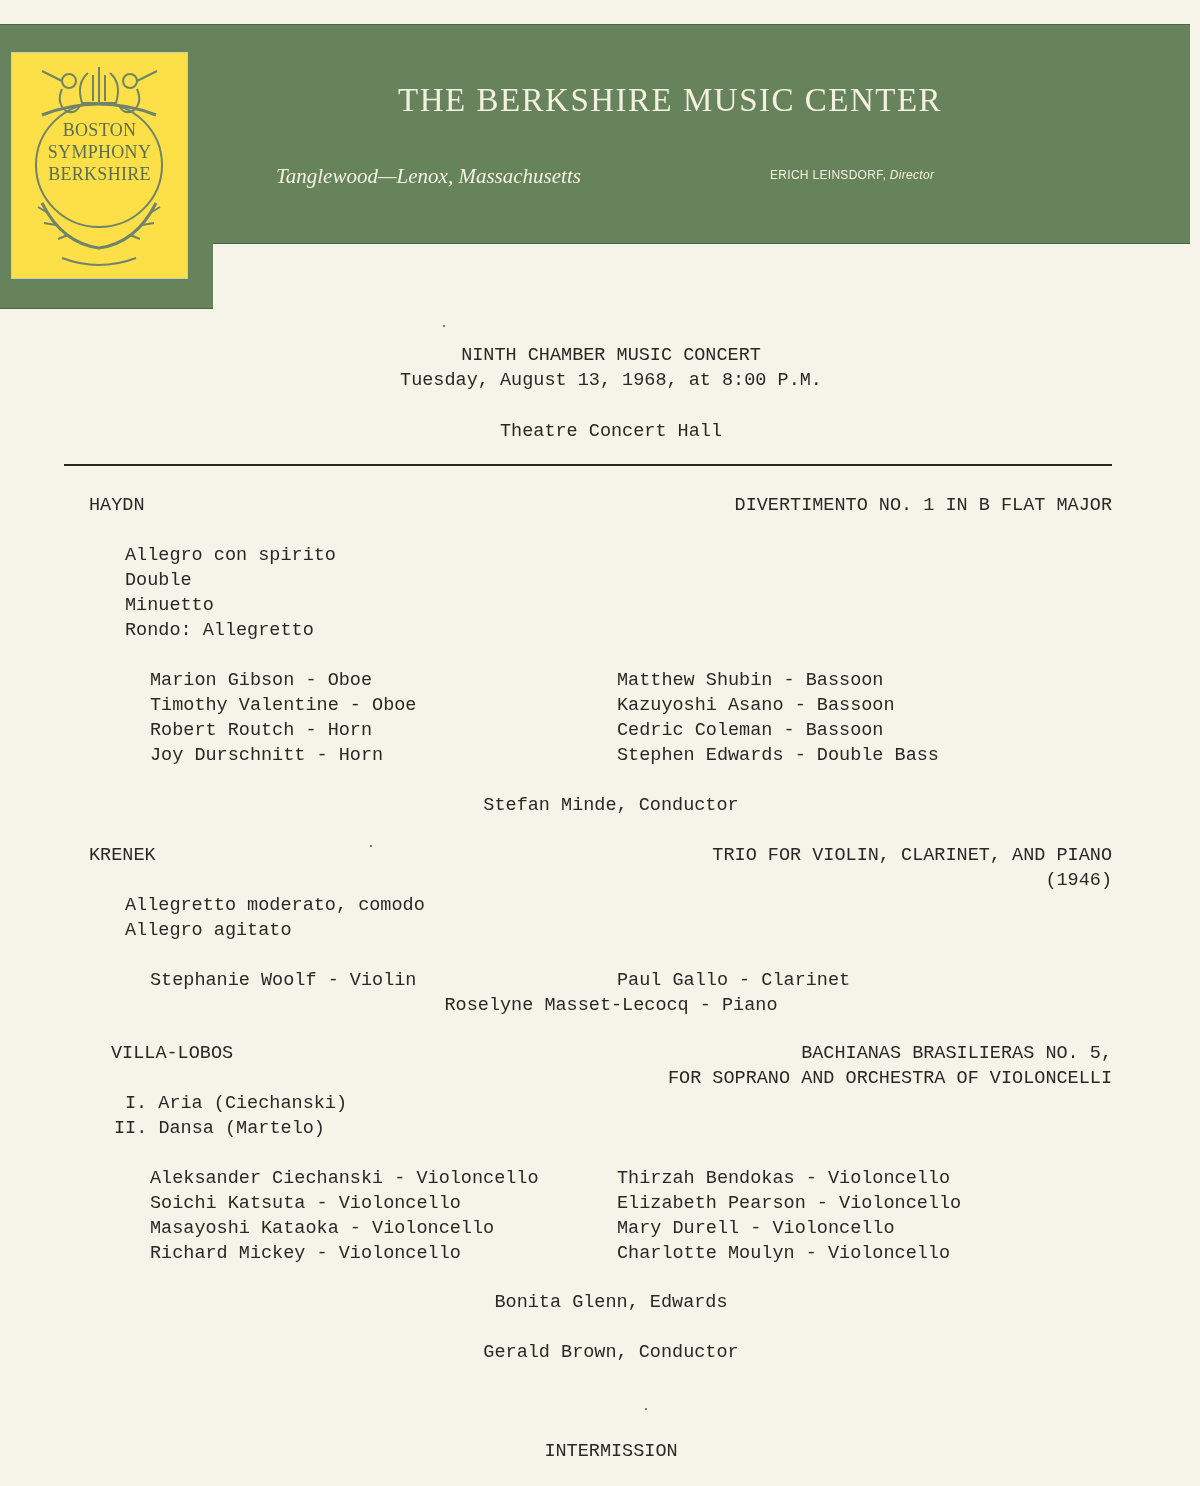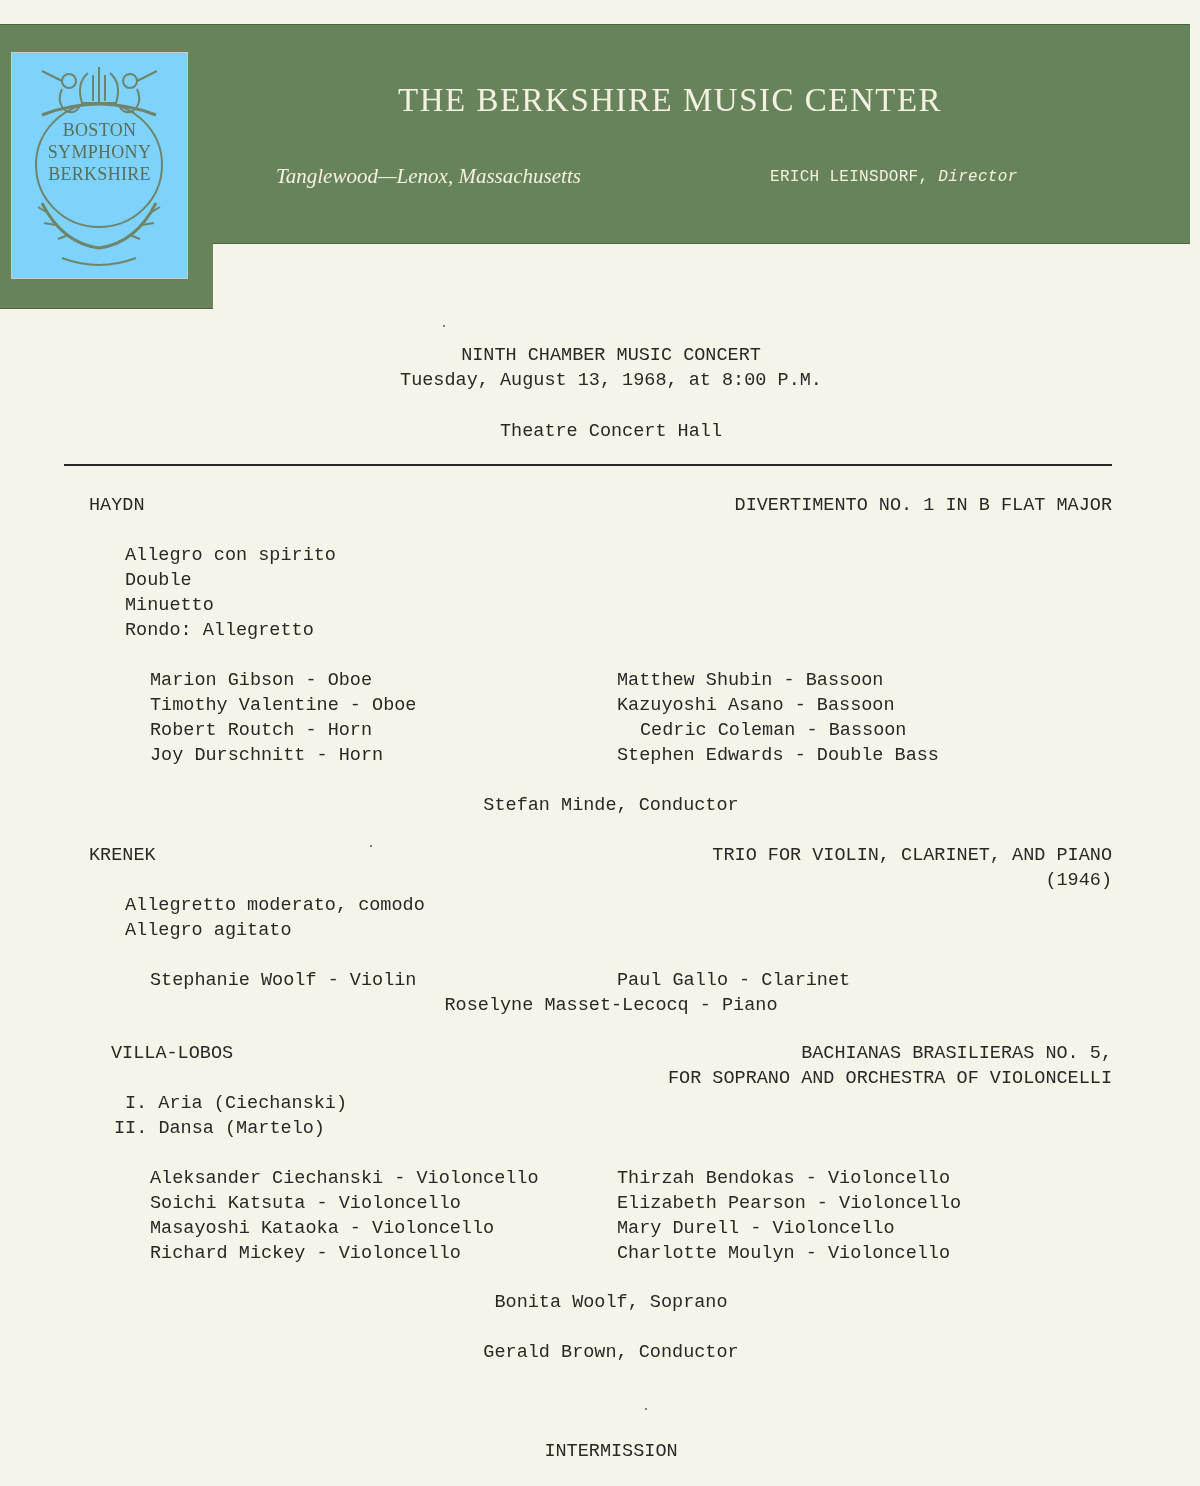--- a/index.html
+++ b/index.html
@@ -13,21 +13,21 @@
       position: absolute; left: 0; top: 24px; width: 1190px; height: 218px;
       background: #66835c;
       border-top: 1px solid #4c6346; border-bottom: 1px solid #4c6346;
     }
     .header-tab {
       position: absolute; left: 0; top: 242px; width: 213px; height: 66px;
       background: #66835c; border-bottom: 1px solid #4c6346;
     }
     .logo {
       position: absolute; left: 11px; top: 52px; width: 175px; height: 225px;
-      background: #7dd3fc; border: 1px solid #c9cfbf;
+      background: #fde047; border: 1px solid #c9cfbf;
     }
     .logo svg { position: absolute; left: 0; top: 0; }
     .logo-text {
       position: absolute; left: 0; top: 66px; width: 100%;
       text-align: center; font-family: "Liberation Serif", "DejaVu Serif", serif;
       color: #5a6e55; font-size: 18px; line-height: 22px; letter-spacing: 0.3px;
     }
     .logo-text div { display: block; }
     .center-title {
       position: absolute; left: 398px; top: 82px;
@@ -35,22 +35,22 @@
       font-size: 33px; letter-spacing: 1.5px; color: #f5f1e1;
       white-space: nowrap;
     }
     .location {
       position: absolute; left: 276px; top: 164px;
       font-family: "Liberation Serif", "DejaVu Serif", serif;
       font-style: italic; font-size: 21px; color: #f5f1e1; white-space: nowrap;
     }
     .director {
       position: absolute; left: 770px; top: 168px;
-      font-family: Liberation Mono, monospace;
-      font-size: 16px; color: #f5f1e1; white-space: nowrap; letter-spacing: 0.3px;
+      font-family: Liberation Sans, sans-serif;
+      font-size: 12px; color: #f5f1e1; white-space: nowrap; letter-spacing: 0.3px;
     }
     .director .role { font-style: italic; }
 
     .t { position: absolute; white-space: pre; font-size: 18.5px; line-height: 25px; padding-left: 23px; }
     .center { left: 0; width: 1176px; text-align: center; }
     .right { text-align: right; }
     .divider {
       position: absolute; left: 64px; top: 464px; width: 1048px; height: 2px;
       background: #2a2826;
     }
@@ -110,21 +110,21 @@
 <div class="t" style="left:102px; top:593px;">Minuetto</div>
 <div class="t" style="left:102px; top:618px;">Rondo: Allegretto</div>
 
 <div class="t" style="left:127px; top:668px;">Marion Gibson - Oboe</div>
 <div class="t" style="left:127px; top:693px;">Timothy Valentine - Oboe</div>
 <div class="t" style="left:127px; top:718px;">Robert Routch - Horn</div>
 <div class="t" style="left:127px; top:743px;">Joy Durschnitt - Horn</div>
 
 <div class="t" style="left:594px; top:668px;">Matthew Shubin - Bassoon</div>
 <div class="t" style="left:594px; top:693px;">Kazuyoshi Asano - Bassoon</div>
-<div class="t" style="left:594px; top:718px;margin-left:23px;">Cedric Coleman - Bassoon</div>
+<div class="t" style="left:594px; top:718px;">Cedric Coleman - Bassoon</div>
 <div class="t" style="left:594px; top:743px;">Stephen Edwards - Double Bass</div>
 
 <div class="t center" style="top:793px;">Stefan Minde, Conductor</div>
 
 <div class="t" style="left:66px; top:843px;">KRENEK</div>
 <div class="t right" style="right:88px; top:843px;">TRIO FOR VIOLIN, CLARINET, AND PIANO</div>
 <div class="t right" style="right:88px; top:868px;">(1946)</div>
 
 <div class="t" style="left:102px; top:893px;">Allegretto moderato, comodo</div>
 <div class="t" style="left:102px; top:918px;">Allegro agitato</div>
@@ -143,20 +143,20 @@
 <div class="t" style="left:127px; top:1166px;">Aleksander Ciechanski - Violoncello</div>
 <div class="t" style="left:127px; top:1191px;">Soichi Katsuta - Violoncello</div>
 <div class="t" style="left:127px; top:1216px;">Masayoshi Kataoka - Violoncello</div>
 <div class="t" style="left:127px; top:1241px;">Richard Mickey - Violoncello</div>
 
 <div class="t" style="left:594px; top:1166px;">Thirzah Bendokas - Violoncello</div>
 <div class="t" style="left:594px; top:1191px;">Elizabeth Pearson - Violoncello</div>
 <div class="t" style="left:594px; top:1216px;">Mary Durell - Violoncello</div>
 <div class="t" style="left:594px; top:1241px;">Charlotte Moulyn - Violoncello</div>
 
-<div class="t center" style="top:1290px;">Bonita Woolf, Soprano</div>
+<div class="t center" style="top:1290px;">Bonita Glenn, Edwards</div>
 <div class="t center" style="top:1340px;">Gerald Brown, Conductor</div>
 
 <div class="t center" style="top:1439px;">INTERMISSION</div>
 
 <div class="speck" style="left:443px; top:325px;"></div>
 <div class="speck" style="left:645px; top:1408px;"></div>
 <div class="speck" style="left:370px; top:845px;"></div>
 
 </body></html>

